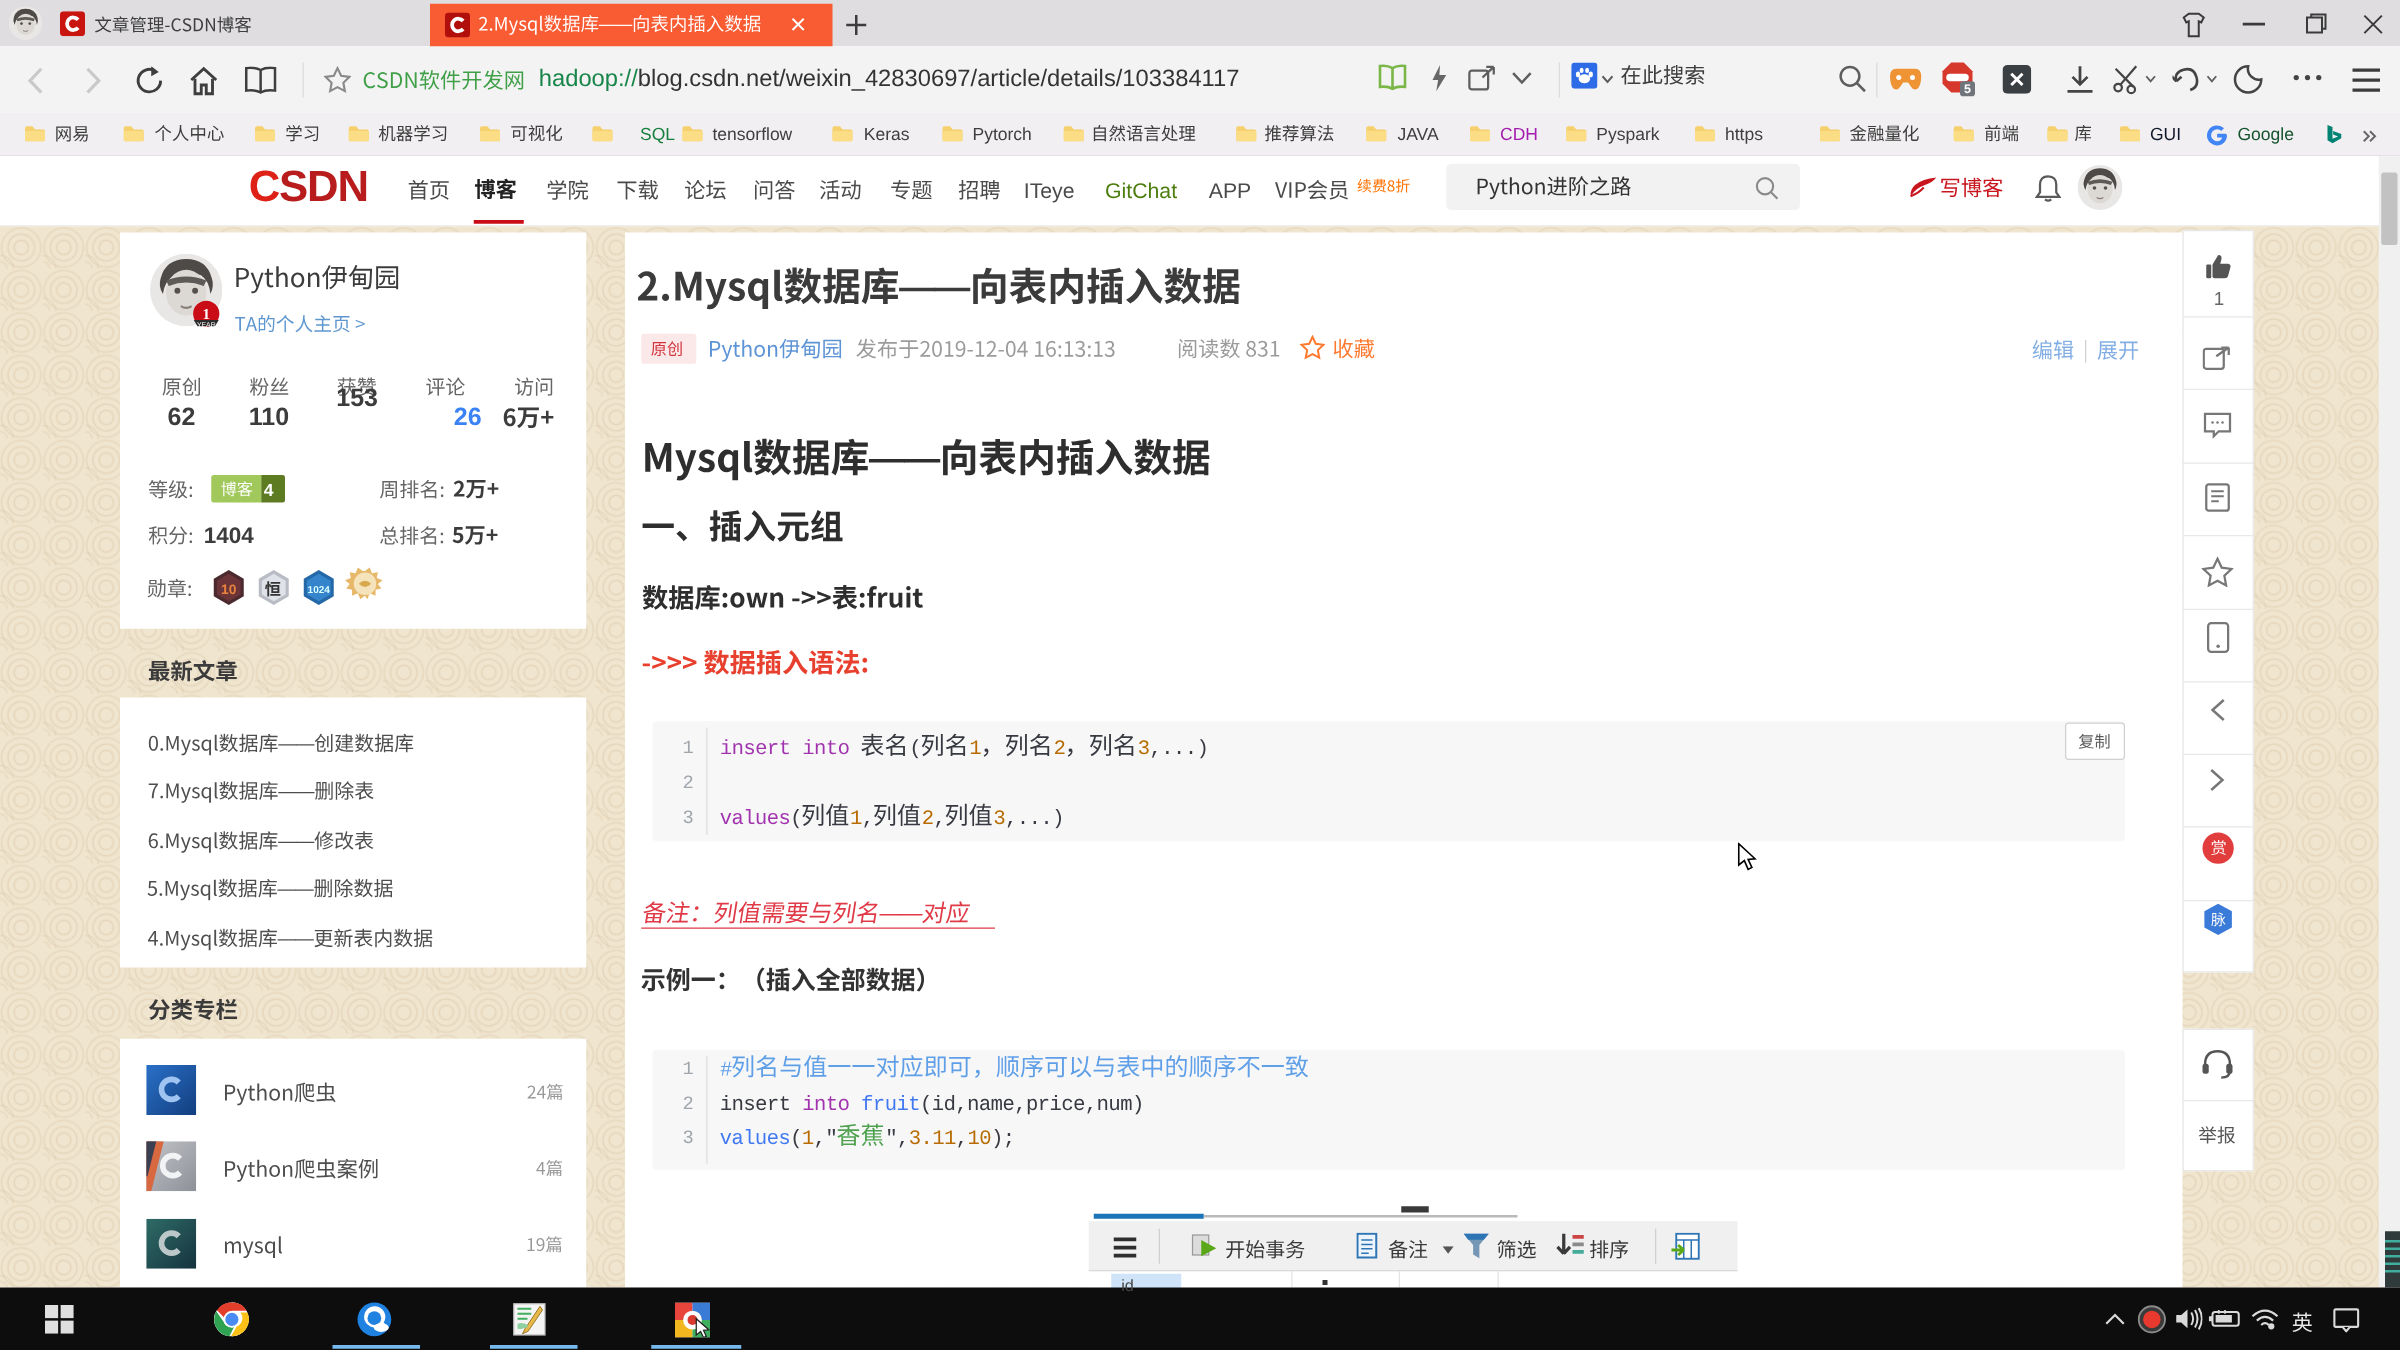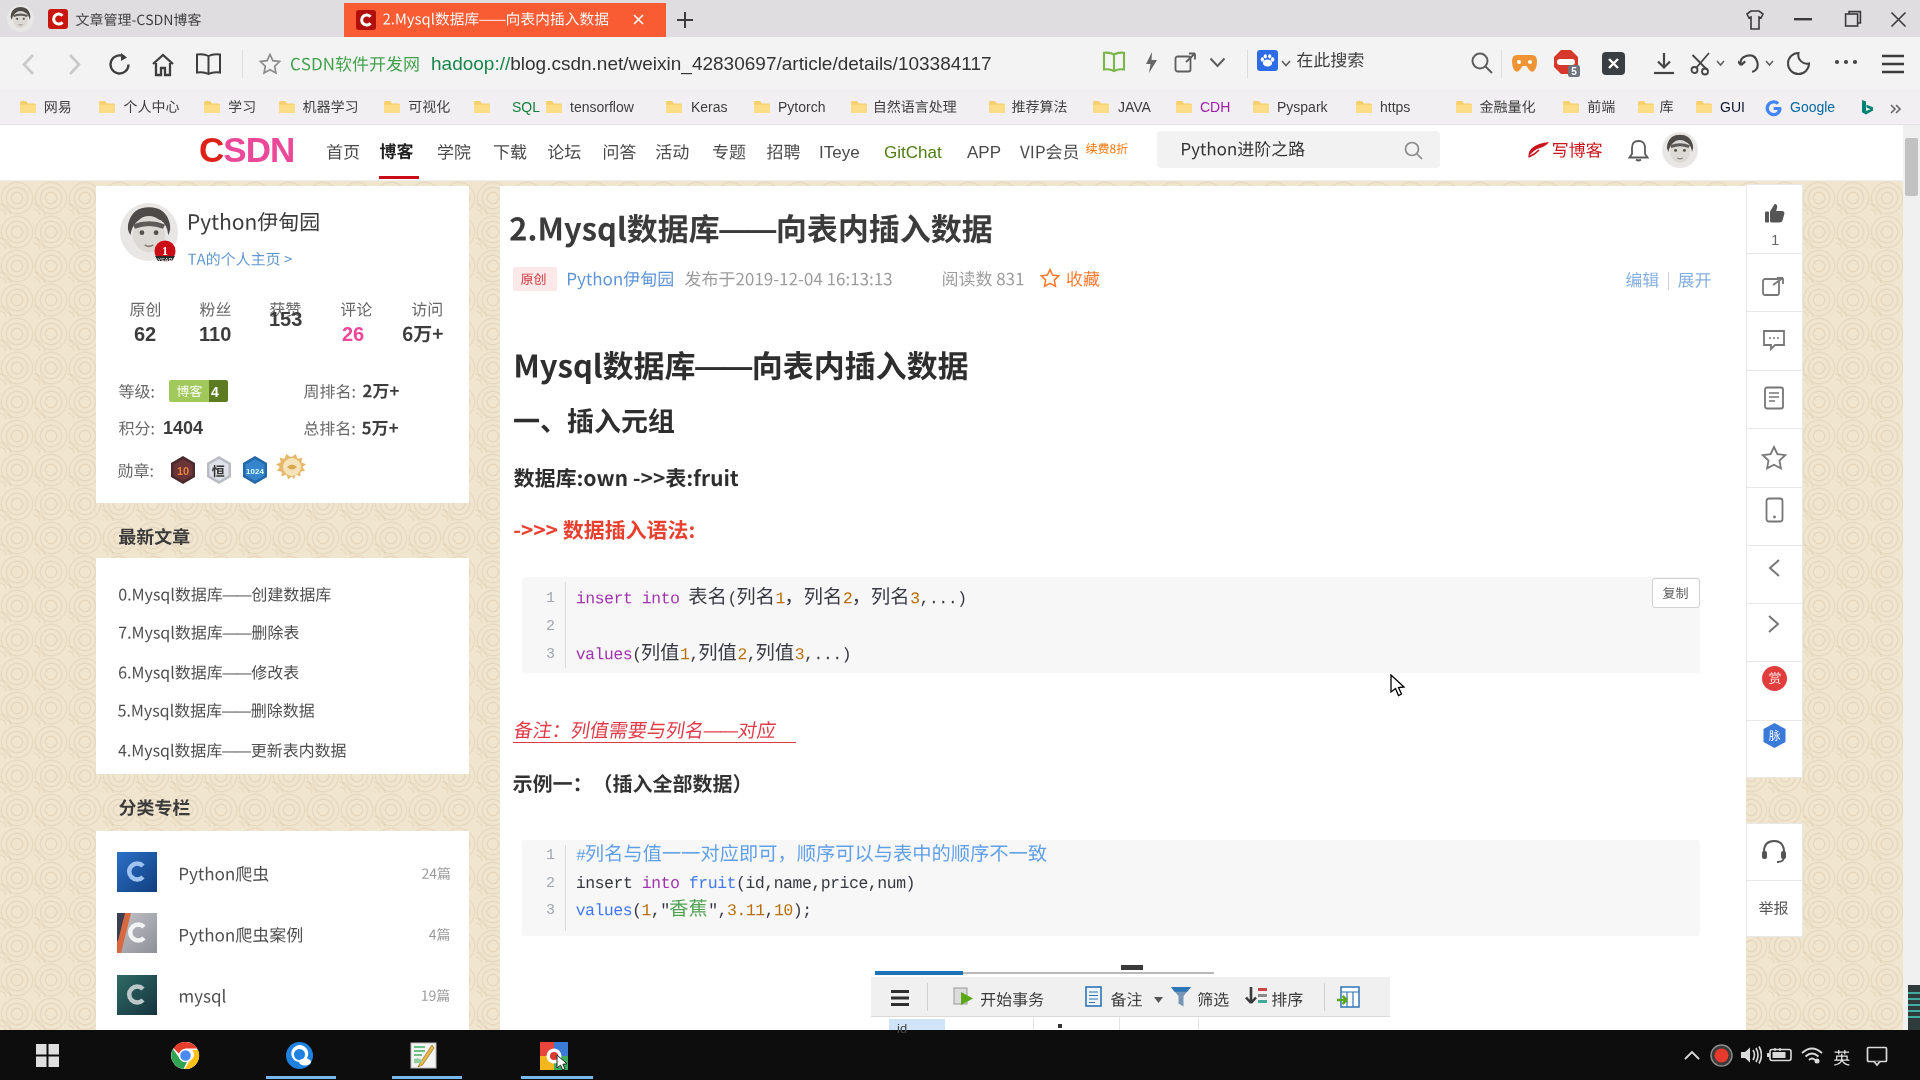--- a/index.html
+++ b/index.html
@@ -894,21 +894,21 @@
       <use href="#g60" transform="translate(0.0,0) scale(0.01400)"></use>
       <use href="#g61" transform="translate(14.0,0) scale(0.01400)"></use>
     </g>
   </svg>
 <svg class="a" style="left:1659.4px;top:99.2px;" width="14.9" height="14.9" viewBox="-0.57 -12.76 14.92 14.95">
     <g fill="#3e3e3e">
       <use href="#g20" transform="translate(0.0,0) scale(0.01400)"></use>
     </g>
   </svg>
 <div class="a" style="left:1720.0px;top:100.1px;font:normal 14px 'Liberation Sans', sans-serif;line-height:14px;color:#0f172a;white-space:pre">GUI</div>
-<div class="a" style="left:1790.0px;top:100.1px;font:normal 14px 'Liberation Sans', sans-serif;line-height:14px;color:#0369a1;white-space:pre">Google</div>
+<div class="a" style="left:1790.0px;top:100.1px;font:normal 14px 'Liberation Sans', sans-serif;line-height:14px;color:#14532d;white-space:pre">Google</div>
 <svg class="a" style="left:325.9px;top:142.7px;" width="34.0" height="17.8" viewBox="-0.08 -15.35 33.98 17.76">
     <g fill="#4a4a4a">
       <use href="#g62" transform="translate(0.0,0) scale(0.01700)"></use>
       <use href="#g63" transform="translate(17.0,0) scale(0.01700)"></use>
     </g>
   </svg>
 <svg class="a" style="left:378.5px;top:142.3px;" width="35.1" height="18.2" viewBox="-0.49 -15.65 35.07 18.18">
     <g fill="#222">
       <use href="#g64" transform="translate(0.0,0) scale(0.01700)"></use>
       <use href="#g65" transform="translate(17.0,0) scale(0.01700)"></use>
@@ -1042,21 +1042,21 @@
       <use href="#g110" transform="translate(16.0,0) scale(0.01600)"></use>
     </g>
   </svg>
 <div class="a" style="left:269.0px;top:309px;font:bold 20px 'Liberation Sans', sans-serif;line-height:20px;color:#3c3c3c;white-space:pre">153</div>
 <svg class="a" style="left:340.2px;top:300.5px;" width="32.9" height="16.7" viewBox="-0.31 -14.47 32.94 16.74">
     <g fill="#666">
       <use href="#g111" transform="translate(0.0,0) scale(0.01600)"></use>
       <use href="#g69" transform="translate(16.0,0) scale(0.01600)"></use>
     </g>
   </svg>
-<div class="a" style="left:342px;top:324.1px;font:bold 20px 'Liberation Sans', sans-serif;line-height:20px;color:#ec4899;white-space:pre">26</div>
+<div class="a" style="left:363px;top:324.1px;font:bold 20px 'Liberation Sans', sans-serif;line-height:20px;color:#3b82f6;white-space:pre">26</div>
 <svg class="a" style="left:411.2px;top:300.6px;" width="31.8" height="16.7" viewBox="-0.26 -14.41 31.78 16.72">
     <g fill="#666">
       <use href="#g112" transform="translate(0.0,0) scale(0.01600)"></use>
       <use href="#g71" transform="translate(16.0,0) scale(0.01600)"></use>
     </g>
   </svg>
 <svg class="a" style="left:402.4px;top:325.2px;" width="41.7" height="18.5" viewBox="-0.05 -15.84 41.73 18.51">
     <g fill="#3c3c3c">
       <use href="#g113" transform="translate(0.0,0) scale(0.01900)"></use>
       <use href="#g114" transform="translate(11.2,0) scale(0.01900)"></use>
@@ -1756,13 +1756,13 @@
 <svg class="a" style="left:211.2px;top:463.9px;" width="14.3" height="14.2" viewBox="-0.75 -12.05 14.32 14.21">
     <g fill="#333">
       <use href="#g263" transform="translate(0.0,0) scale(0.01300)"></use>
     </g>
   </svg>
 <svg class="a" style="left:1832.6px;top:1048.7px;" width="17.8" height="17.7" viewBox="-0.35 -15.28 17.83 17.67">
     <g fill="#e6e6e6">
       <use href="#g264" transform="translate(0.0,0) scale(0.01700)"></use>
     </g>
   </svg>
-<div class="a" style="left:199.0px;top:132.4px;font:bold 35px 'Liberation Sans', sans-serif;line-height:35px;color:#dd2117;letter-spacing:-1.0px;white-space:pre">C<span style="color:#ec4899">SDN</span></div>
+<div class="a" style="left:199.0px;top:132.4px;font:bold 35px 'Liberation Sans', sans-serif;line-height:35px;color:#dd2117;letter-spacing:-1.0px;white-space:pre">C<span style="color:#b91c1c">SDN</span></div>
 <div class="a" style="left:897.0px;top:1022.0px;font:normal 13px 'Liberation Sans', sans-serif;line-height:13px;color:#444;white-space:pre">id</div>
 </body></html>

